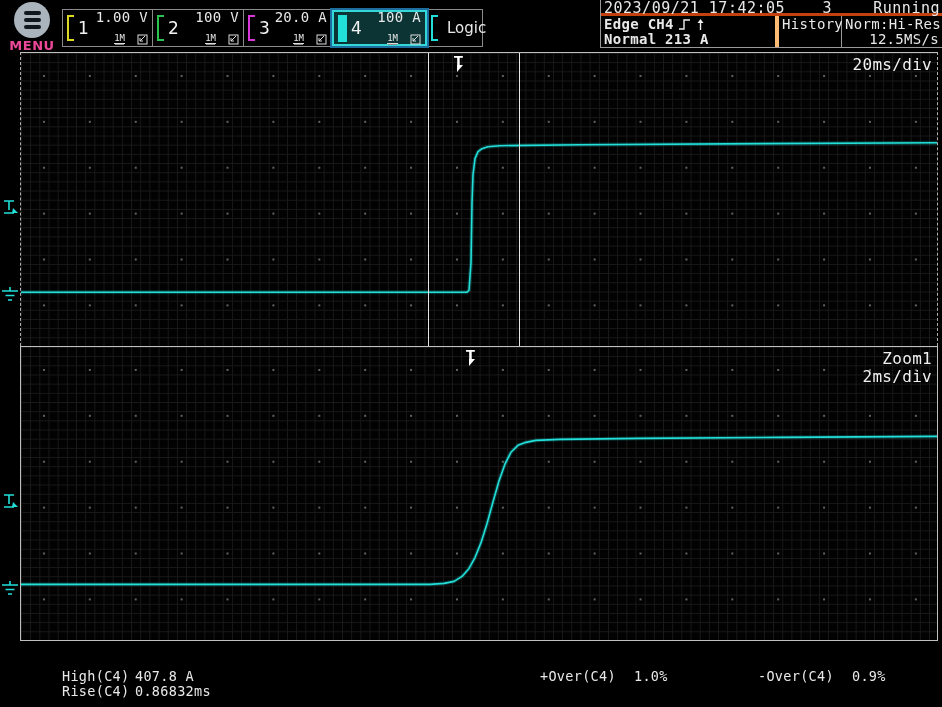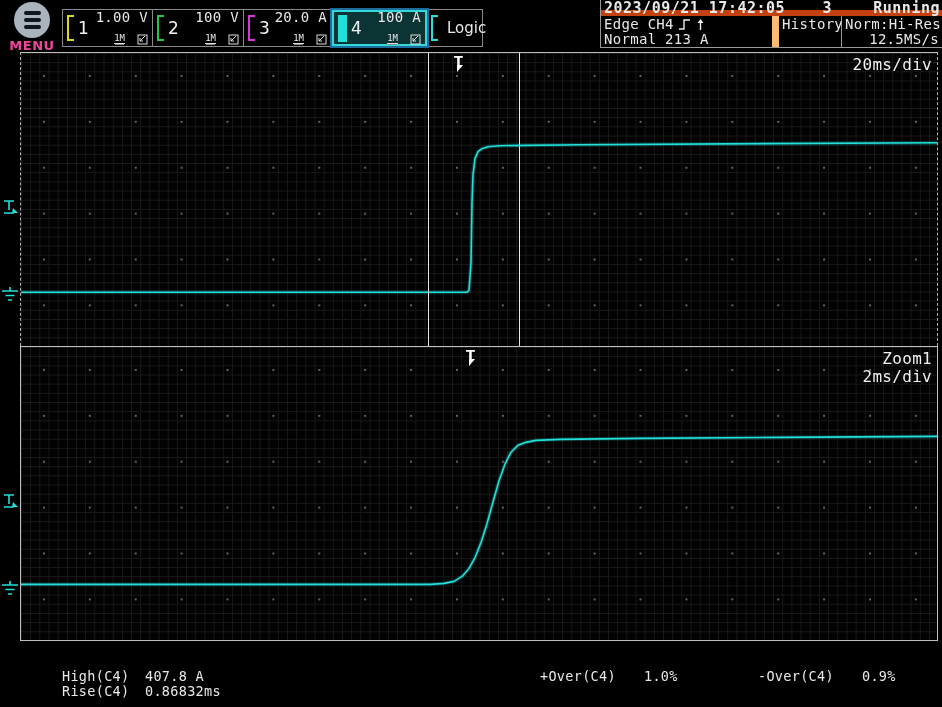--- a/index.html
+++ b/index.html
@@ -25,26 +25,26 @@
   .ch-right{margin-left:auto;display:flex;flex-direction:column;align-items:flex-end;}
   .ch-val{font-size:14px;line-height:15px;letter-spacing:.3px;white-space:pre;}
   .ch-icons{display:flex;gap:12px;align-items:flex-start;height:13px;margin-top:9px;}
   .imp{font-size:9px;line-height:9px;border-bottom:1px solid #ddd;box-shadow:0 2px 0 -1px #888;letter-spacing:0;}
   .probe-svg{display:block;}
   .logic-label{font-size:15px;font-family:"DejaVu Sans",sans-serif;margin-left:5px;}
 
   
   .status-panel{position:absolute;left:600px;top:0;width:342px;height:48px;box-sizing:border-box;
                 border-left:1px solid #999;border-bottom:1px solid #999;font-size:15px;letter-spacing:.5px;}
-  .status-row1{position:relative;height:16px;line-height:16px;border-bottom:6px solid #c2410c;padding-left:3px;box-sizing:border-box;white-space:nowrap;font-weight:bold;}
+  .status-row1{position:relative;height:16px;line-height:16px;border-bottom:3px solid #c2410c;padding-left:3px;box-sizing:border-box;white-space:nowrap;}
   .acq-count{position:absolute;right:110px;top:0;}
   .run-state{position:absolute;right:2px;top:0;}
   .status-row2{display:flex;height:31px;font-size:14px;letter-spacing:.3px;}
   .s-cell{box-sizing:border-box;padding:1px 3px 0 3px;line-height:15px;white-space:nowrap;}
-  .trig-cell{width:178px;border-right:7px solid #fdba74;}
+  .trig-cell{width:178px;border-right:4px solid #fdba74;font-weight:bold;}
   .hist-cell{width:63px;border-right:1px solid #999;}
   .rec-cell{width:100px;text-align:right;}
   .trig-line1{display:flex;align-items:center;gap:4px;}
   .right{text-align:center;margin-top:44px;}
 
   
   .grat{position:absolute;left:20px;width:918px;box-sizing:border-box;background-color:#020202;
     background-image:
       radial-gradient(circle,#616161 .9px,rgba(0,0,0,0) 1.3px),
       linear-gradient(to right,#191919 1px,transparent 1px),
@@ -68,21 +68,21 @@
   
   .lvl-marker{position:absolute;left:2px;}
   .lvl-main{top:199px;} .lvl-zoom{top:493px;}
   .gnd-marker{position:absolute;left:1px;}
   .gnd-main{top:287px;} .gnd-zoom{top:581px;}
 
   
   .meas{position:absolute;left:0;top:669px;width:942px;height:34px;font-size:13.5px;letter-spacing:.3px;}
   .m-col{position:absolute;top:0;}
   .mc1{left:62px}.mc2{left:288px}.mc3{left:540px}.mc4{left:758px}
-  .m-row{display:flex;height:15px;line-height:15px;white-space:pre;gap:10px;}
+  .m-row{display:flex;height:15px;line-height:15px;white-space:pre;}
   .mc1 .m-label{width:73px;}
   .mc2 .m-label{width:72px;text-align:right;margin-right:12px;}
   .mc3 .m-label,.mc4 .m-label{width:94px;}
 </style>
 </head>
 <body>
 
 <div class="screen">
 
   <div class="menu-btn">

